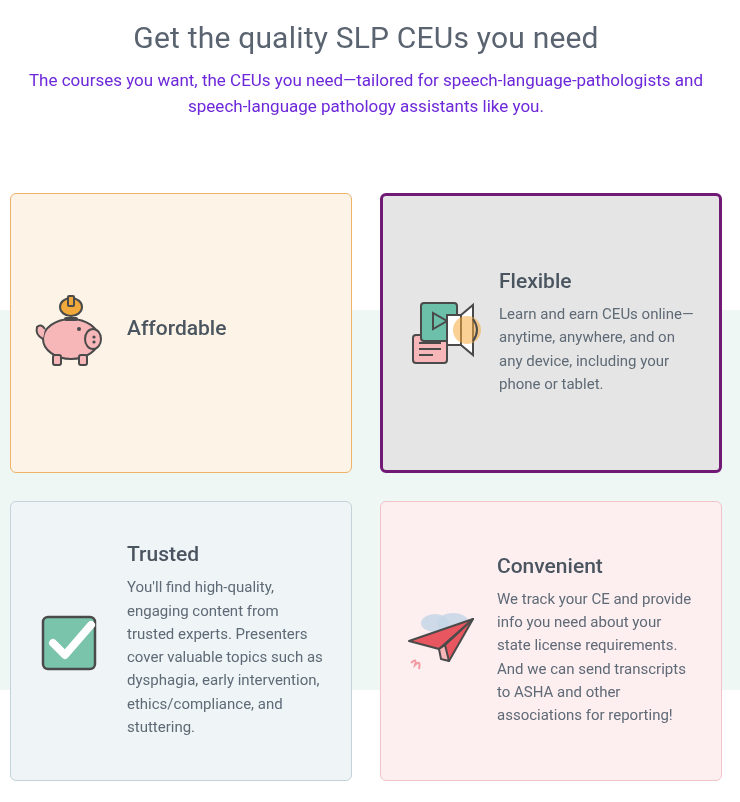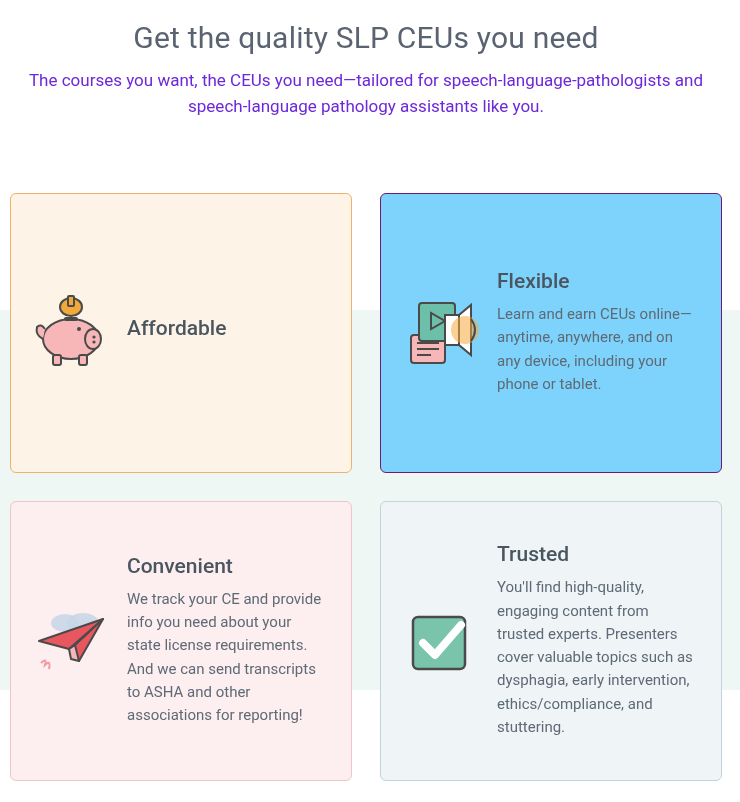--- a/index.html
+++ b/index.html
@@ -51,21 +51,21 @@
   }
   .card {
     border-radius: 6px;
     padding: 28px 24px 28px 20px;
     display: flex;
     align-items: center;
     gap: 16px;
     min-height: 280px;
   }
   .card-affordable { background: #fdf4e7; border: 1px solid #efb26a; }
-  .card-flexible   { background: #7dd3fc; border: 1px solid #701a75; }
+  .card-flexible   { background: #e5e5e5; border: 3px solid #701a75; }
   .card-trusted    { background: #eff4f6; border: 1px solid #c3d3d9; }
   .card-convenient { background: #fdeef0; border: 1px solid #f1c4c9; }
   .icon-wrap {
     width: 80px;
     flex-shrink: 0;
     display: flex;
     align-items: center;
     justify-content: center;
   }
   .icon-wrap svg { width: 80px; height: 80px; }
@@ -130,44 +130,44 @@
           <circle cx="64" cy="37" r="14" fill="#f7a93c" opacity="0.55"></circle>
           <path d="M 70 26 Q 78 37 70 48" fill="none" stroke="#4a4a4a" stroke-width="2"></path>
         </svg>
       </div>
       <div class="card-body">
         <h3 class="card-title">Flexible</h3>
         <p class="card-desc">Learn and earn CEUs online—anytime, anywhere, and on any device, including your phone or tablet.</p>
       </div>
     </div>
 
+    <div class="card card-trusted">
+      <div class="icon-wrap">
+        <svg viewBox="0 0 80 80">
+          <rect x="12" y="16" width="52" height="52" rx="5" fill="#79c4aa" stroke="#4a4a4a" stroke-width="2.5"></rect>
+          <polyline points="22,42 34,54 60,24" fill="none" stroke="#ffffff" stroke-width="8" stroke-linecap="round" stroke-linejoin="round"></polyline>
+        </svg>
+      </div>
+      <div class="card-body">
+        <h3 class="card-title">Trusted</h3>
+        <p class="card-desc">You'll find high-quality, engaging content from trusted experts. Presenters cover valuable topics such as dysphagia, early intervention, ethics/compliance, and stuttering.</p>
+      </div>
+    </div>
+
     <div class="card card-convenient">
       <div class="icon-wrap">
         <svg viewBox="0 0 80 80">
           <ellipse cx="34" cy="22" rx="14" ry="9" fill="#c7d6e6" opacity="0.85"></ellipse>
           <ellipse cx="52" cy="22" rx="16" ry="10" fill="#c7d6e6" opacity="0.85"></ellipse>
           <polygon points="8,40 72,18 48,60 38,48" fill="#e8575f" stroke="#4a4a4a" stroke-width="2" stroke-linejoin="round"></polygon>
           <polygon points="38,48 72,18 44,44" fill="#c2424b" stroke="#4a4a4a" stroke-width="2" stroke-linejoin="round"></polygon>
           <polygon points="38,48 44,44 48,60 40,58" fill="#f7b6b8" stroke="#4a4a4a" stroke-width="2" stroke-linejoin="round"></polygon>
           <path d="M 10 62 Q 16 56 14 64 Q 20 58 18 68" fill="none" stroke="#f29aa0" stroke-width="2"></path>
         </svg>
       </div>
       <div class="card-body">
         <h3 class="card-title">Convenient</h3>
         <p class="card-desc">We track your CE and provide info you need about your state license requirements. And we can send transcripts to ASHA and other associations for reporting!</p>
       </div>
     </div>
 
-    <div class="card card-trusted">
-      <div class="icon-wrap">
-        <svg viewBox="0 0 80 80">
-          <rect x="12" y="16" width="52" height="52" rx="5" fill="#79c4aa" stroke="#4a4a4a" stroke-width="2.5"></rect>
-          <polyline points="22,42 34,54 60,24" fill="none" stroke="#ffffff" stroke-width="8" stroke-linecap="round" stroke-linejoin="round"></polyline>
-        </svg>
-      </div>
-      <div class="card-body">
-        <h3 class="card-title">Trusted</h3>
-        <p class="card-desc">You'll find high-quality, engaging content from trusted experts. Presenters cover valuable topics such as dysphagia, early intervention, ethics/compliance, and stuttering.</p>
-      </div>
-    </div>
-
   </div>
 </div>
 
 </body></html>

